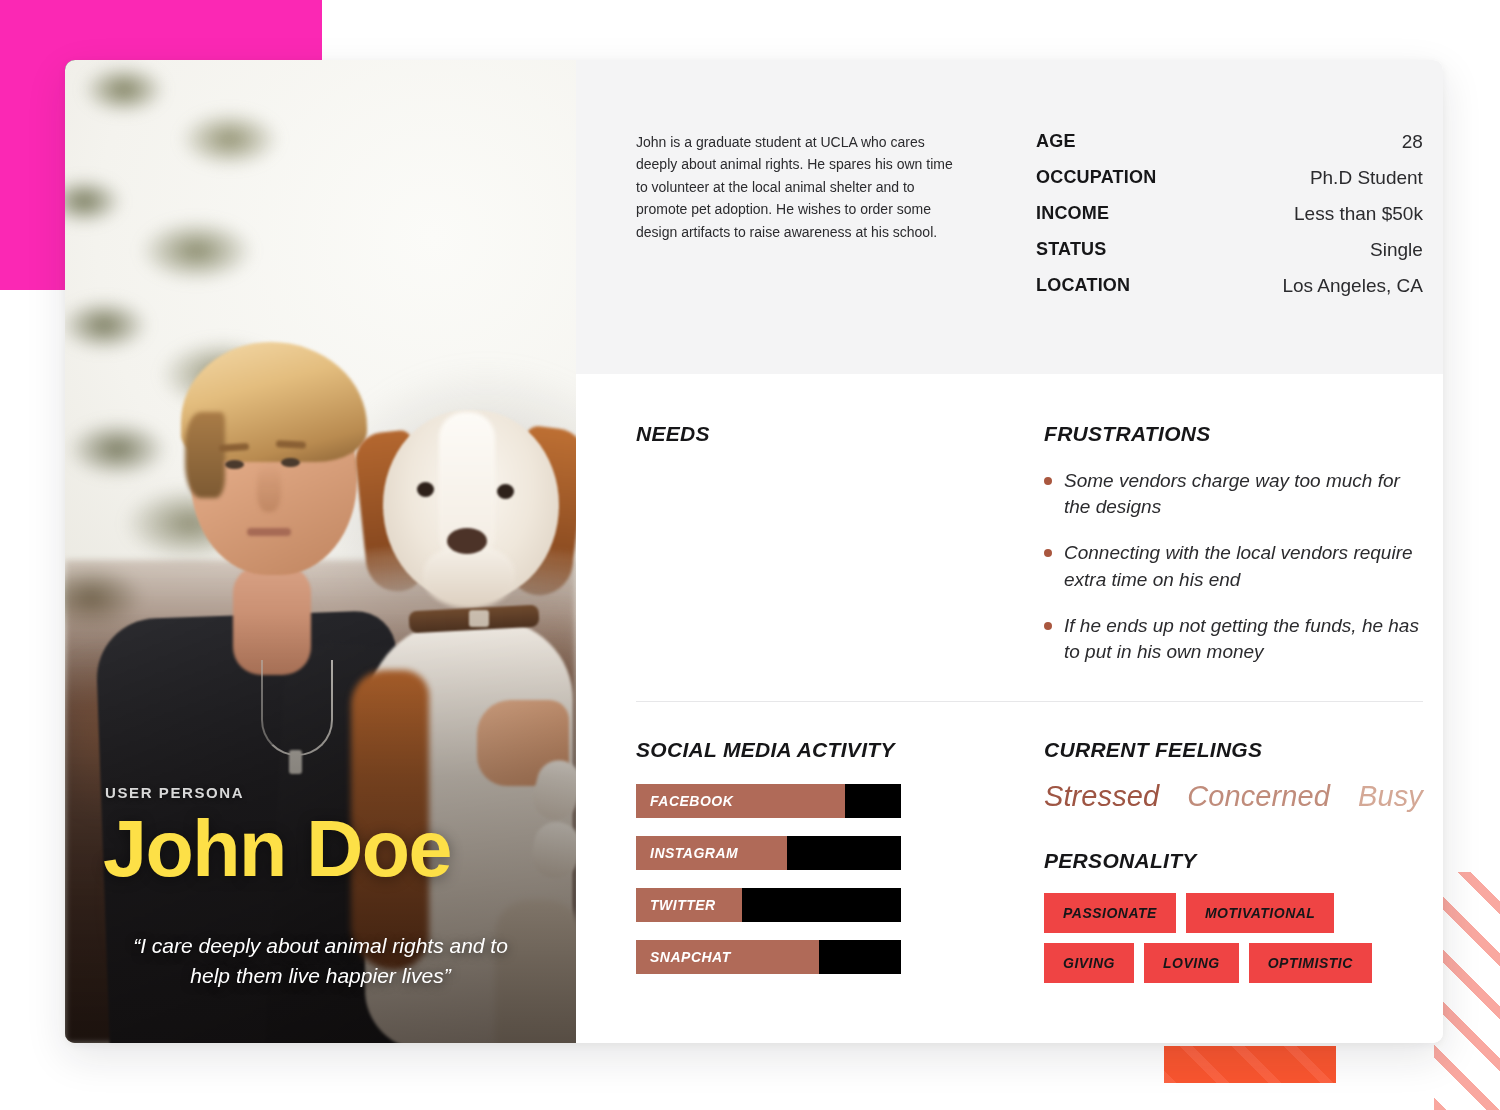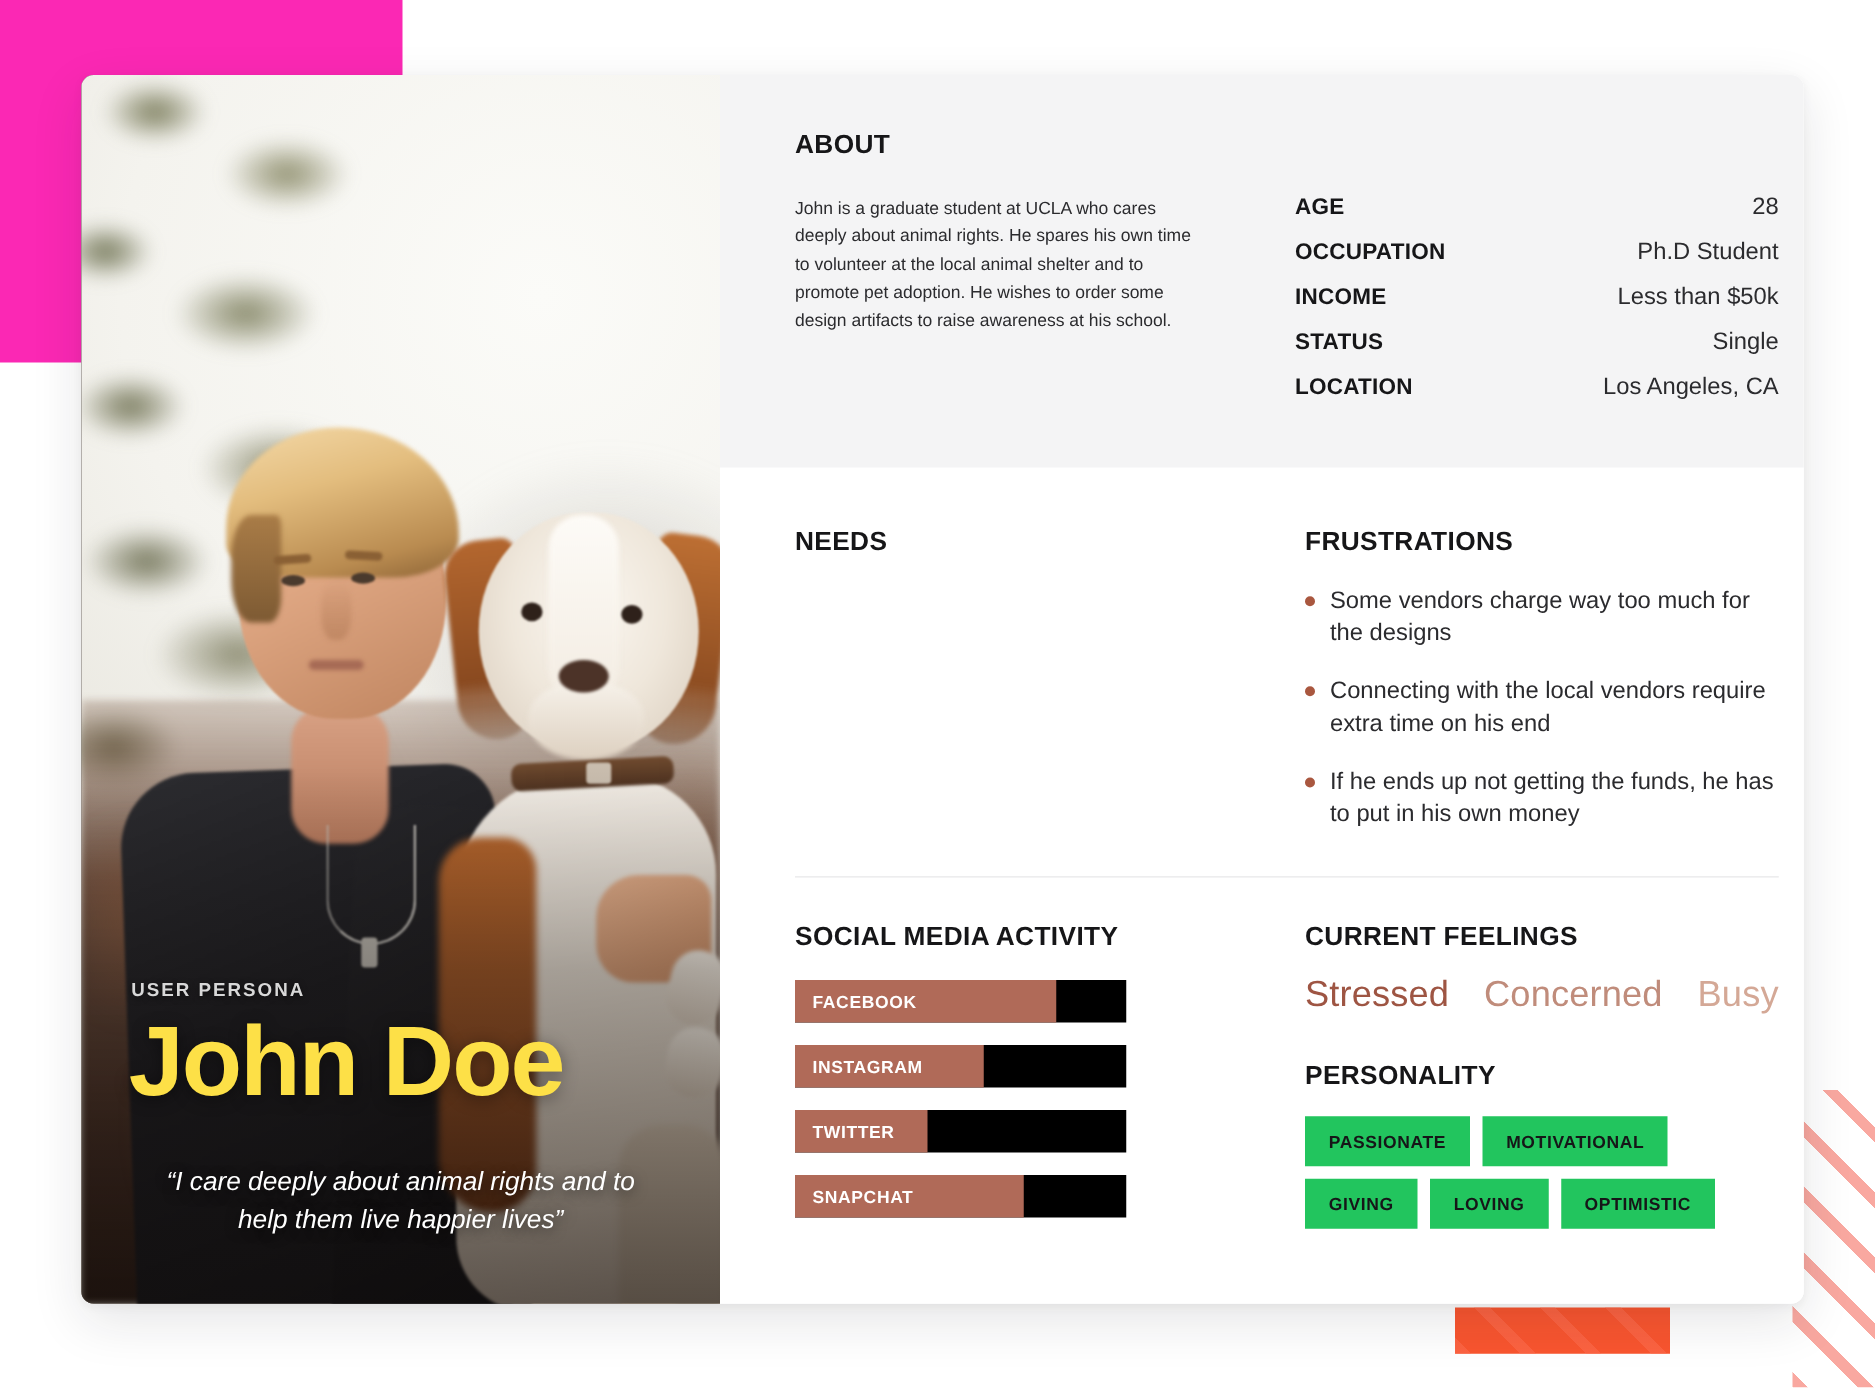--- a/index.html
+++ b/index.html
@@ -401,21 +401,21 @@
     font-size: 18px;
     font-weight: bold;
     color: #161618;
     letter-spacing: .2px;
   }
   .stat-value {
     font-size: 19px;
     color: #2b2b2e;
   }
 
-  .lower { padding: 48px 68px 0 60px; }
+  .lower { padding: 48px 68px 0 60px; font-style: italic; }
 
   .two-col {
     display: flex;
     gap: 60px;
   }
   .col-left  { width: 348px; flex: 0 0 348px; }
   .col-right { flex: 1 1 auto; }
 
   ul.bullets { list-style: none; margin-top: 22px; }
   ul.bullets li {
@@ -489,21 +489,21 @@
   h2.personality-title { margin-top: 36px; }
 
   .tags {
     margin-top: 20px;
     display: flex;
     flex-wrap: wrap;
     gap: 10px;
     max-width: 340px;
   }
   .tag {
-    background: #22c55e;
+    background: #ef4444;
     color: #161618;
     font-size: 14px;
     font-weight: bold;
     letter-spacing: .5px;
     padding: 12px 19px;
   }
 </style>
 </head>
 <body>
 
@@ -563,21 +563,20 @@
       <div class="photo-caption">
         <div class="kicker">USER PERSONA</div>
         <div class="persona-name">John Doe</div>
         <div class="persona-quote">“I care deeply about animal rights and to help them live happier lives”</div>
       </div>
     </div>
 
     <div class="content-col">
 
       <div class="about-panel">
-        <h2 class="section-title">ABOUT</h2>
         <div class="about-grid">
           <p class="about-text">John is a graduate student at UCLA who cares deeply about animal rights. He spares his own time to volunteer at the local animal shelter and to promote pet adoption. He wishes to order some design artifacts to raise awareness at his school.</p>
           <div class="stats">
             <div class="stat-row">
               <span class="stat-label">AGE</span>
               <span class="stat-value">28</span>
             </div>
             <div class="stat-row">
               <span class="stat-label">OCCUPATION</span>
               <span class="stat-value">Ph.D Student</span>

